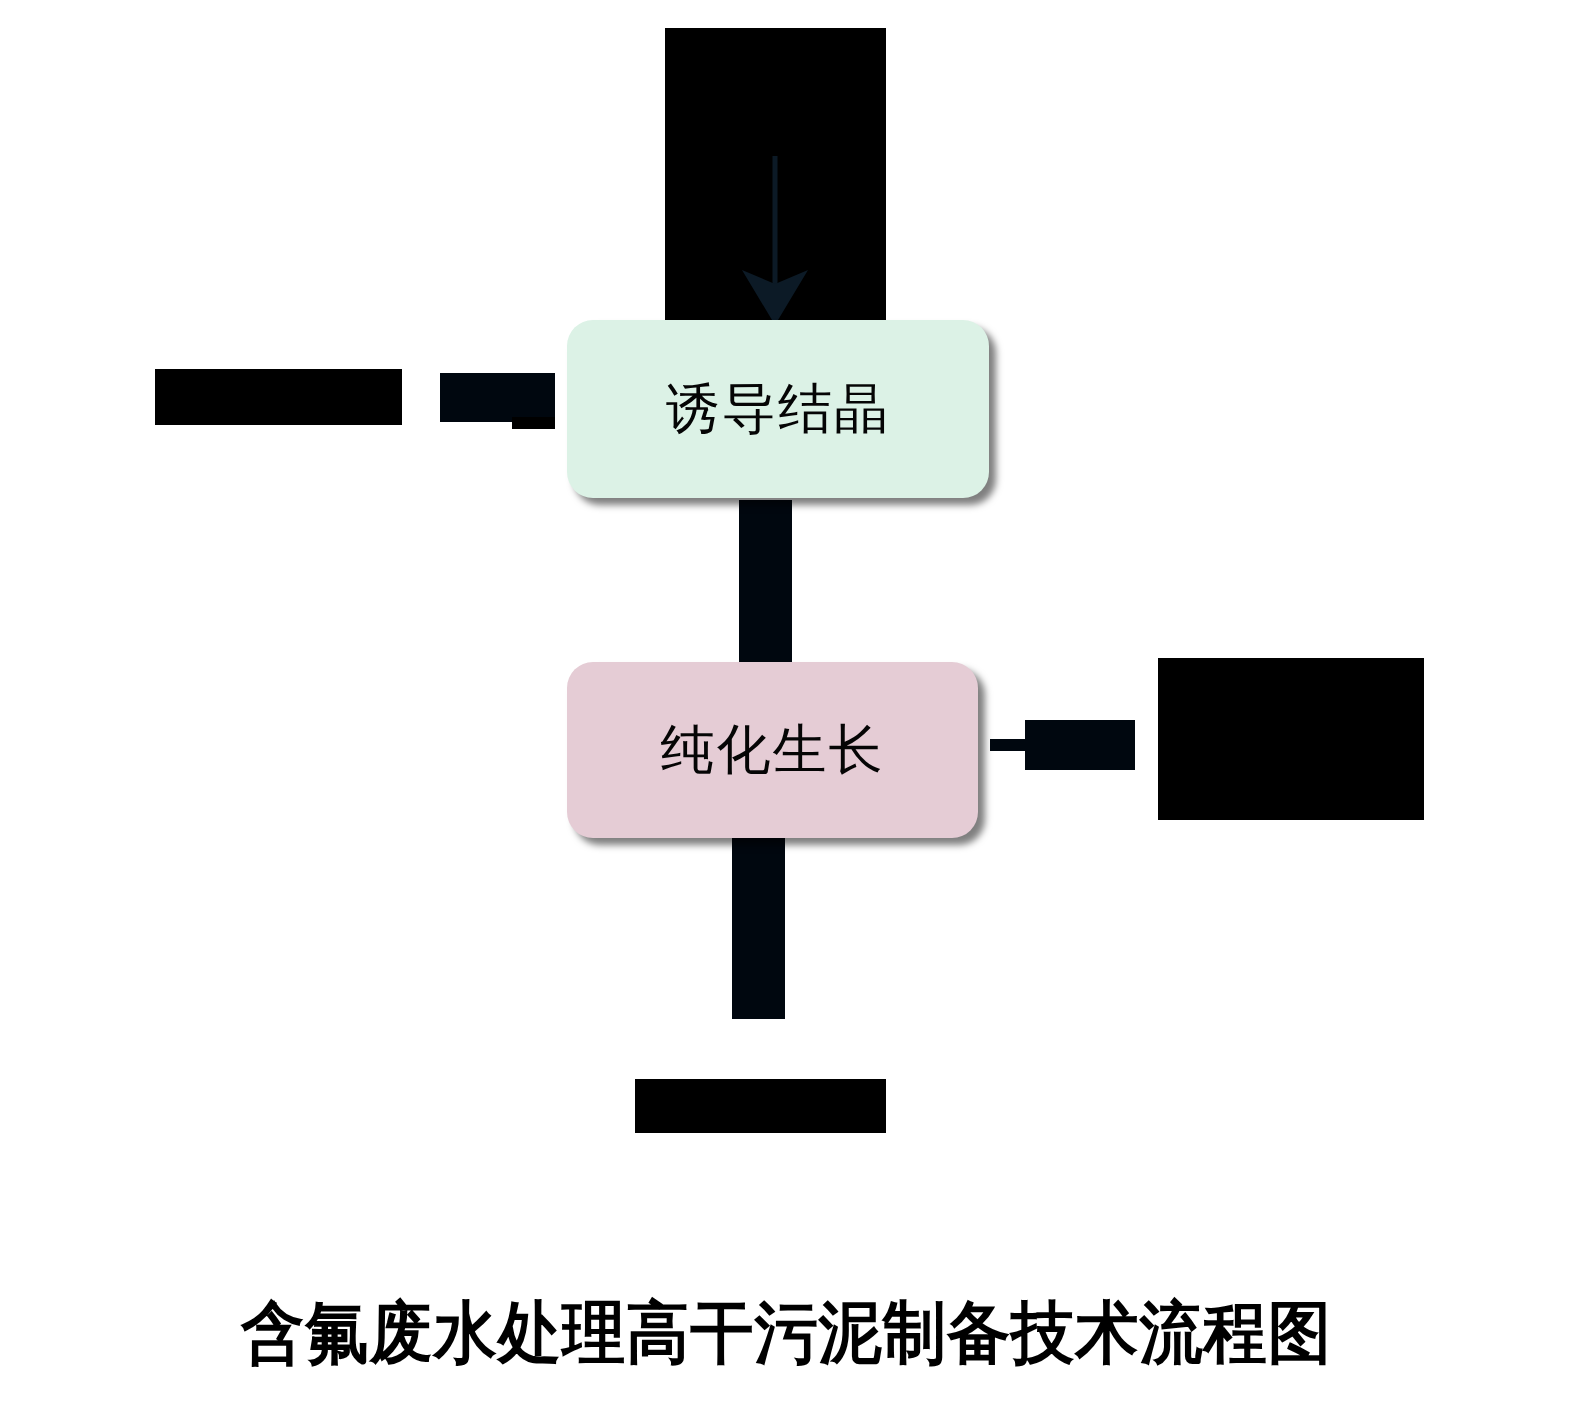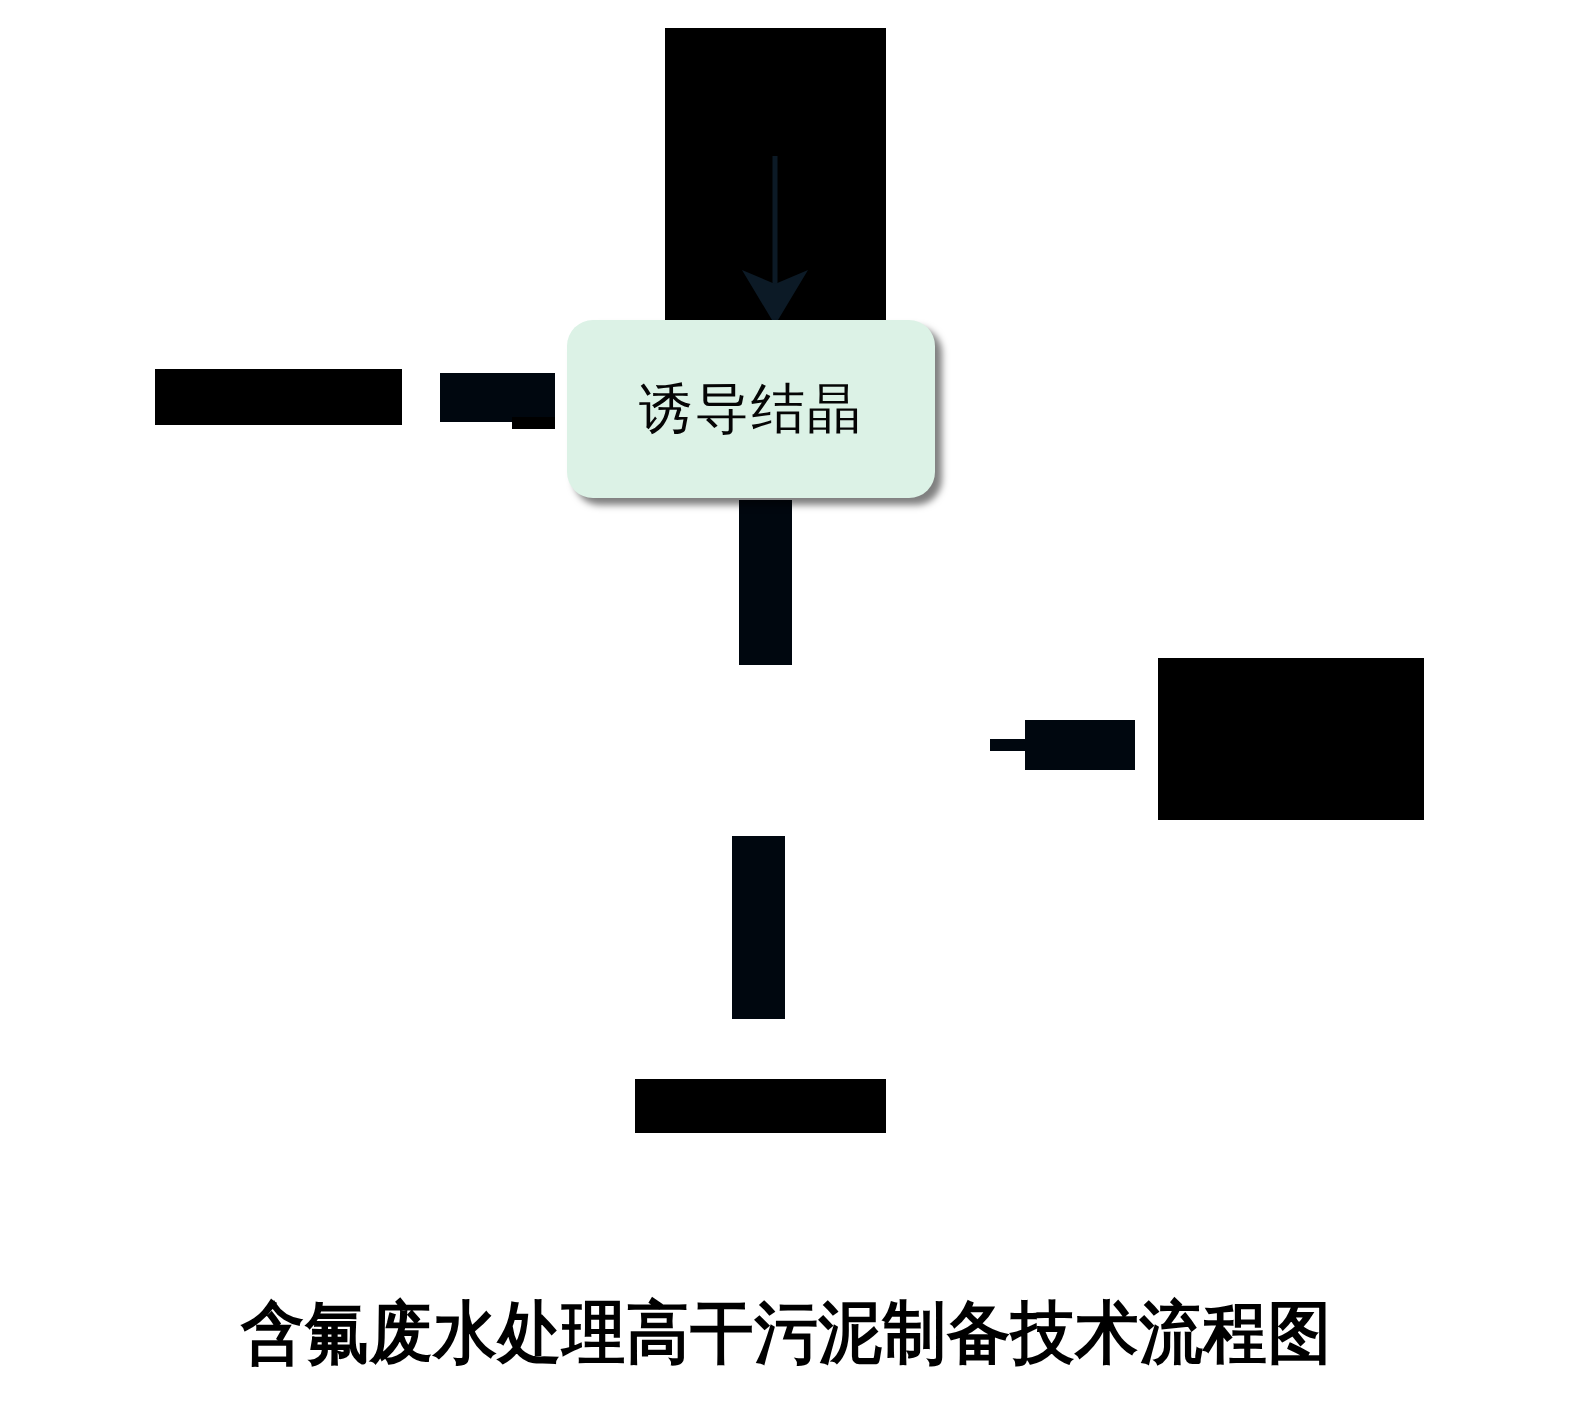--- a/index.html
+++ b/index.html
@@ -44,21 +44,21 @@
     letter-spacing: 2px;
     color: #050505;
     line-height: 1;
     white-space: nowrap;
     user-select: none;
   }
 
   #box-induced-crystallization {
     left: 567px;
     top: 320px;
-    width: 368px;
+    width: 422px;
     height: 178px;
     background: #dcf2e6;
   }
   #box-purification-growth {
     left: 567px;
     top: 662px;
     width: 411px;
     height: 176px;
     background: #e5ccd5;
   }
@@ -108,20 +108,23 @@
   <div class="connector" style="left:440px; top:373px; width:115px; height:49px;"></div>
 
   <div class="redaction" style="left:512px; top:417px; width:43px; height:12px;"></div>
 
   <div class="process-box" id="box-induced-crystallization">
     <span class="box-label">诱导结晶</span>
   </div>
 
   <div class="connector" style="left:739px; top:500px; width:53px; height:165px;"></div>
 
+  <div class="process-box" id="box-purification-growth">
+    <span class="box-label">纯化生长</span>
+  </div>
 
   <div class="connector" style="left:990px; top:739px; width:38px; height:12px; z-index:6;"></div>
 
   <div class="connector" style="left:1025px; top:720px; width:110px; height:50px;"></div>
 
   <div class="redaction" style="left:1158px; top:658px; width:266px; height:162px;"></div>
 
   <div class="connector" style="left:732px; top:836px; width:53px; height:183px;"></div>
 
   <div class="redaction" style="left:635px; top:1079px; width:251px; height:54px;"></div>

